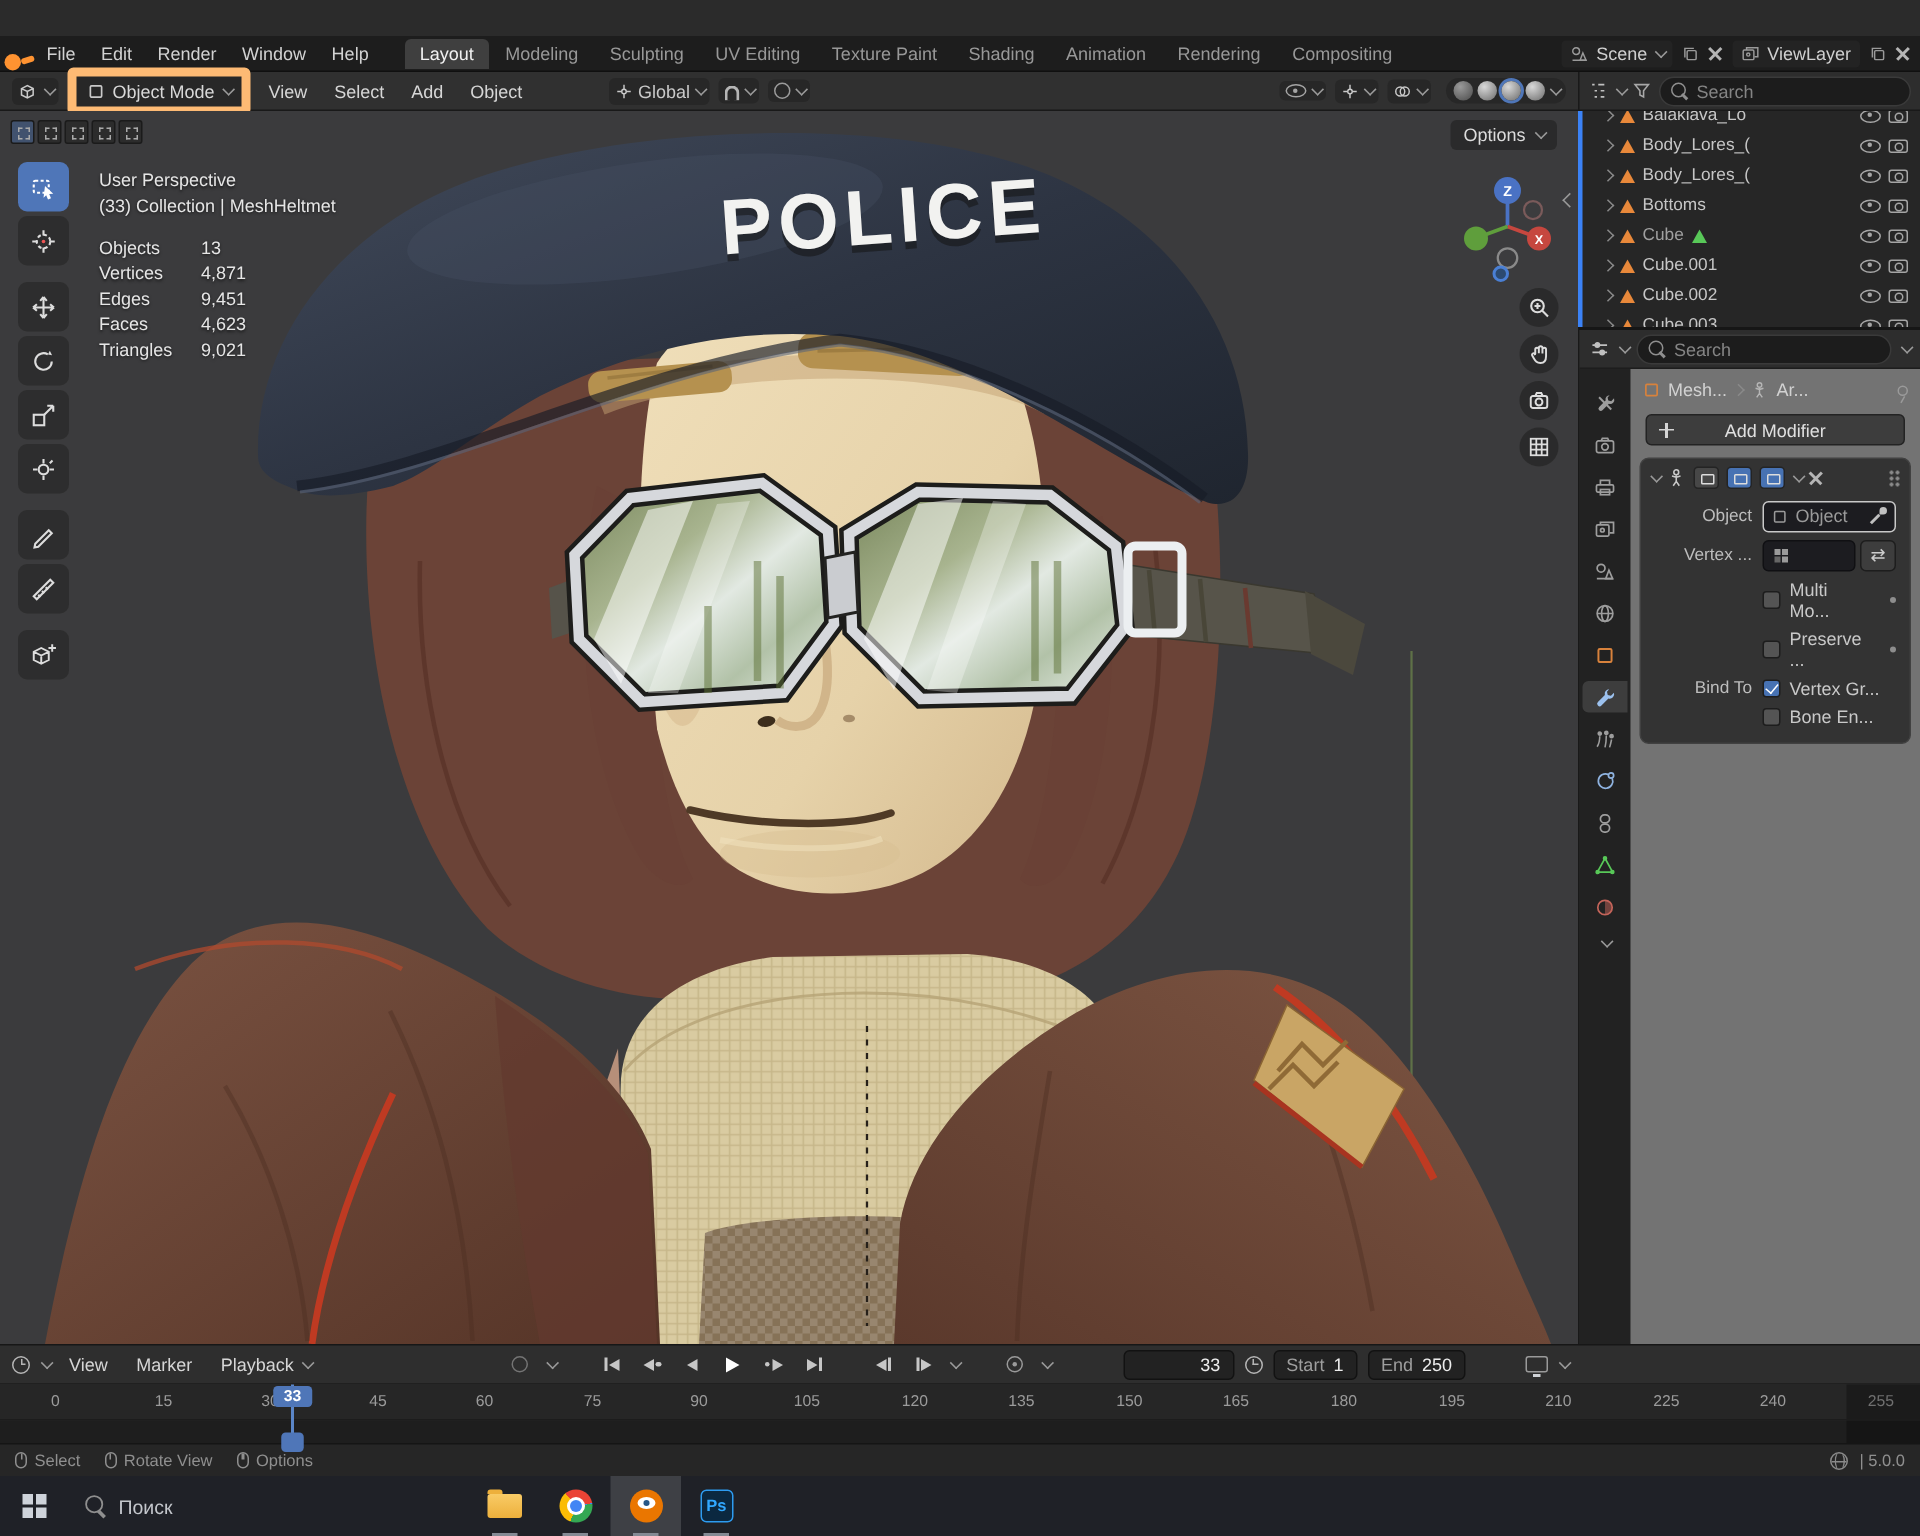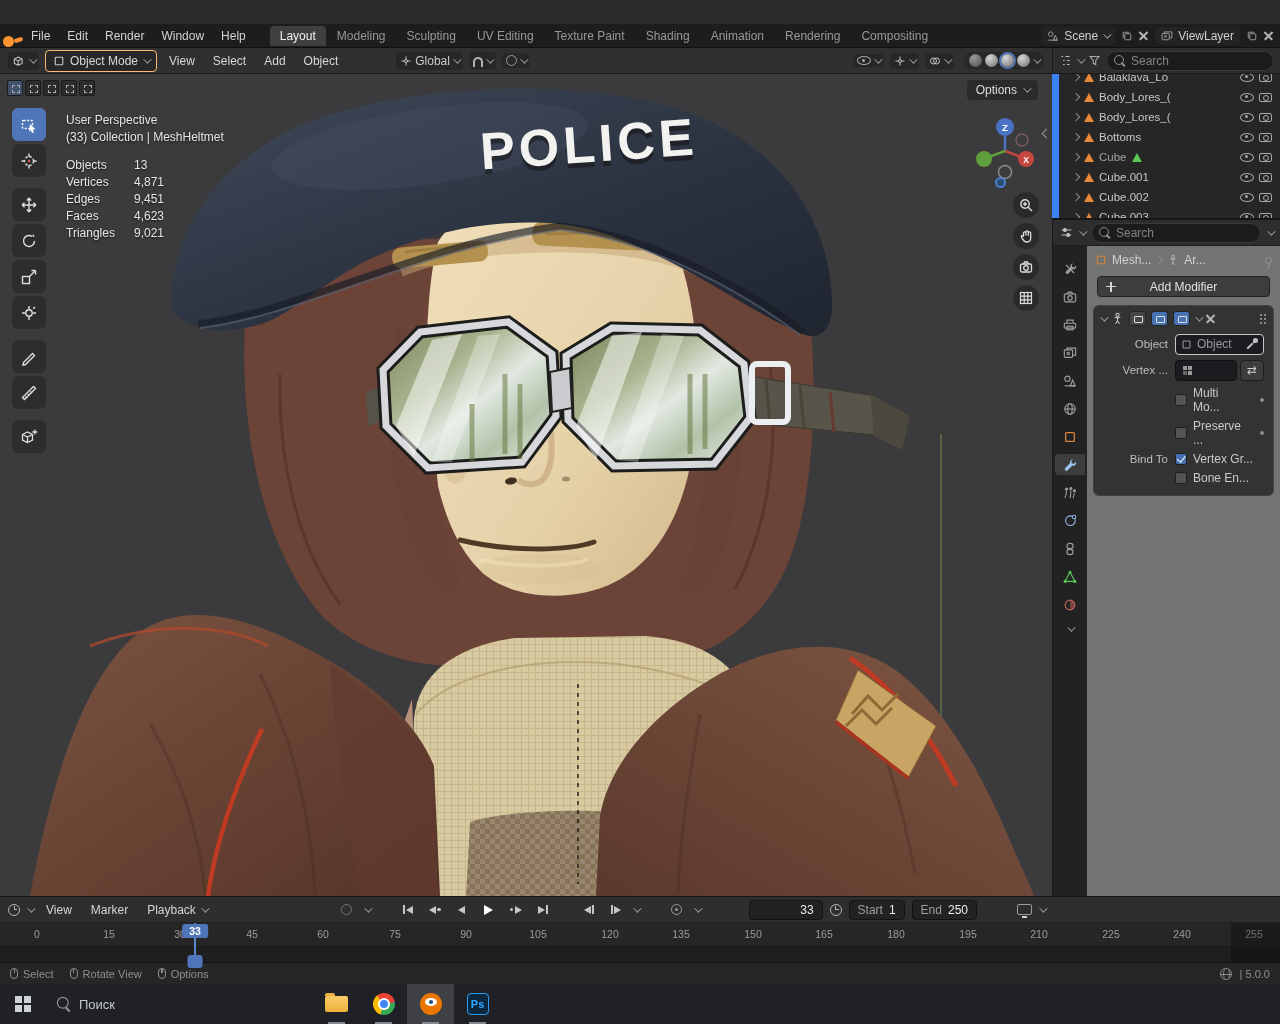--- a/index.html
+++ b/index.html
@@ -56,31 +56,31 @@
 .win-controls{margin-left:auto;display:flex}
 
 .topbar{position:absolute;left:0;top:24px;width:1280px;height:24px;background:#1d1d1d;display:flex;align-items:center;padding:0 6px;gap:1px;border-bottom:1px solid #101010}
 .menu-item{padding:3px 8px;border-radius:3px;color:#d2d2d2}
 .ws{padding:3px 10px;color:#989898;border-radius:4px 4px 0 0}
 .ws.active{background:#3f3f3f;color:#f1f1f1}
 .topbar-right{margin-left:auto;display:flex;align-items:center;gap:6px;color:#cfcfcf}
 .mini-sel{display:flex;align-items:center;gap:5px;padding:2px 6px;background:#232323;border-radius:3px}
 
 .toolheader{position:absolute;left:0;top:48px;width:1052px;height:26px;background:#303030;border-bottom:1px solid #191919;display:flex;align-items:center;gap:6px;padding:0 8px}
-.th-btn{display:flex;align-items:center;gap:5px;background:#272727;border:1px solid #fdba74;border-radius:4px;padding:3px 7px;color:#d8d8d8}
+.th-btn{display:flex;align-items:center;gap:5px;background:#272727;border:6px solid #fdba74;border-radius:4px;padding:3px 7px;color:#d8d8d8}
 .menu-txt{padding:3px 6px;color:#d6d6d6}
 .icgrp{display:flex;align-items:center;gap:3px;padding:2px 4px;background:#272727;border-radius:4px}
 .shade-balls{display:flex;gap:3px;align-items:center;background:#272727;border-radius:10px;padding:2px 5px;margin-left:4px}
 .ball{width:13px;height:13px;border-radius:50%;background:radial-gradient(circle at 35% 30%,#d8d8d8,#6a6a6a);flex:none}
 .ball.wire{background:radial-gradient(circle at 35% 30%,#9a9a9a,#4a4a4a)}
 .ball.active{box-shadow:0 0 0 2px #4f76b8}
 
 .outheader{position:absolute;left:1052px;top:48px;width:228px;height:26px;background:#2d2d2d;border-bottom:1px solid #191919;border-left:1px solid #191919;display:flex;align-items:center;gap:5px;padding:0 6px}
 .searchbox{flex:1;display:flex;align-items:center;gap:5px;background:#1c1c1c;border:1px solid #3a3a3a;border-radius:10px;padding:2px 7px;color:#848484;min-width:0}
-.outliner{position:absolute;left:1052px;top:74px;width:228px;height:144px;background:#262626;border-left:7px solid #3b82f6;overflow:hidden}
+.outliner{position:absolute;left:1052px;top:74px;width:228px;height:144px;background:#262626;border-left:3px solid #3b82f6;overflow:hidden}
 .o-row{display:flex;align-items:center;gap:5px;height:20px;padding:0 8px 0 14px;color:#c6c6c6;font-size:11.5px;white-space:nowrap}
 .o-row:first-child{margin-top:-7px}
 .o-row .sp{flex:1}
 .o-label.dim{color:#a0a0a0}
 
 .props{position:absolute;left:1052px;top:218px;width:228px;height:678px;background:#2b2b2b;border-left:1px solid #191919;border-top:2px solid #161616}
 .props-header{height:26px;background:#2d2d2d;display:flex;align-items:center;gap:6px;padding:0 7px;border-bottom:1px solid #1d1d1d}
 .tabstrip{position:absolute;left:0;top:26px;width:34px;bottom:0;background:#222;display:flex;flex-direction:column;align-items:center;padding-top:12px;gap:7px}
 .tab{width:30px;height:21px;display:flex;align-items:center;justify-content:center;border-radius:4px 0 0 4px;color:#9d9d9d}
 .tab.active{background:#3d3d3d;color:#9cc1ee}

